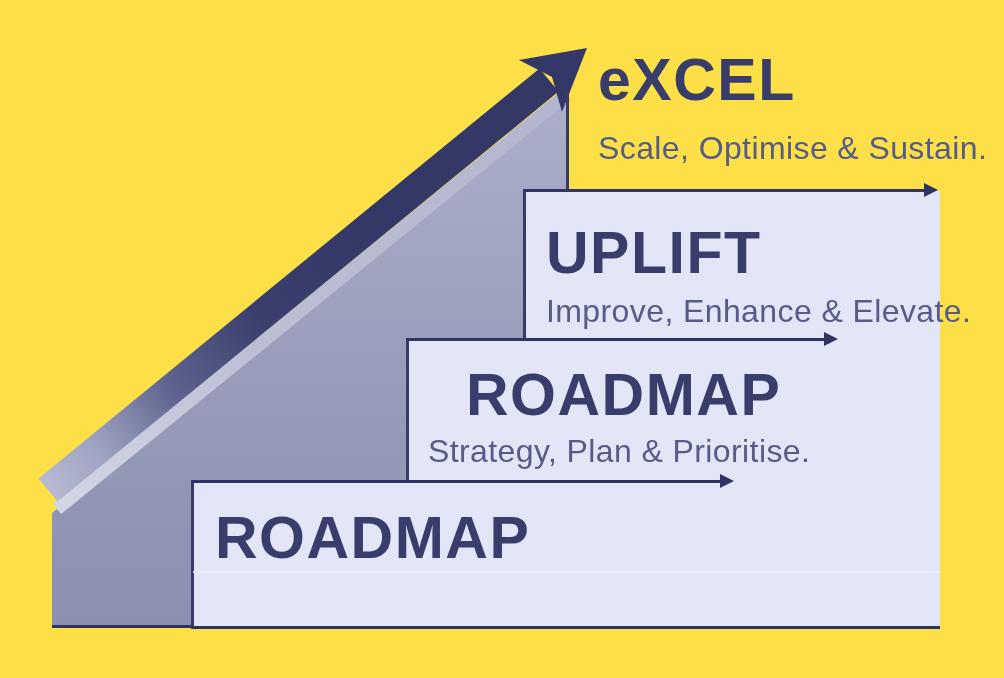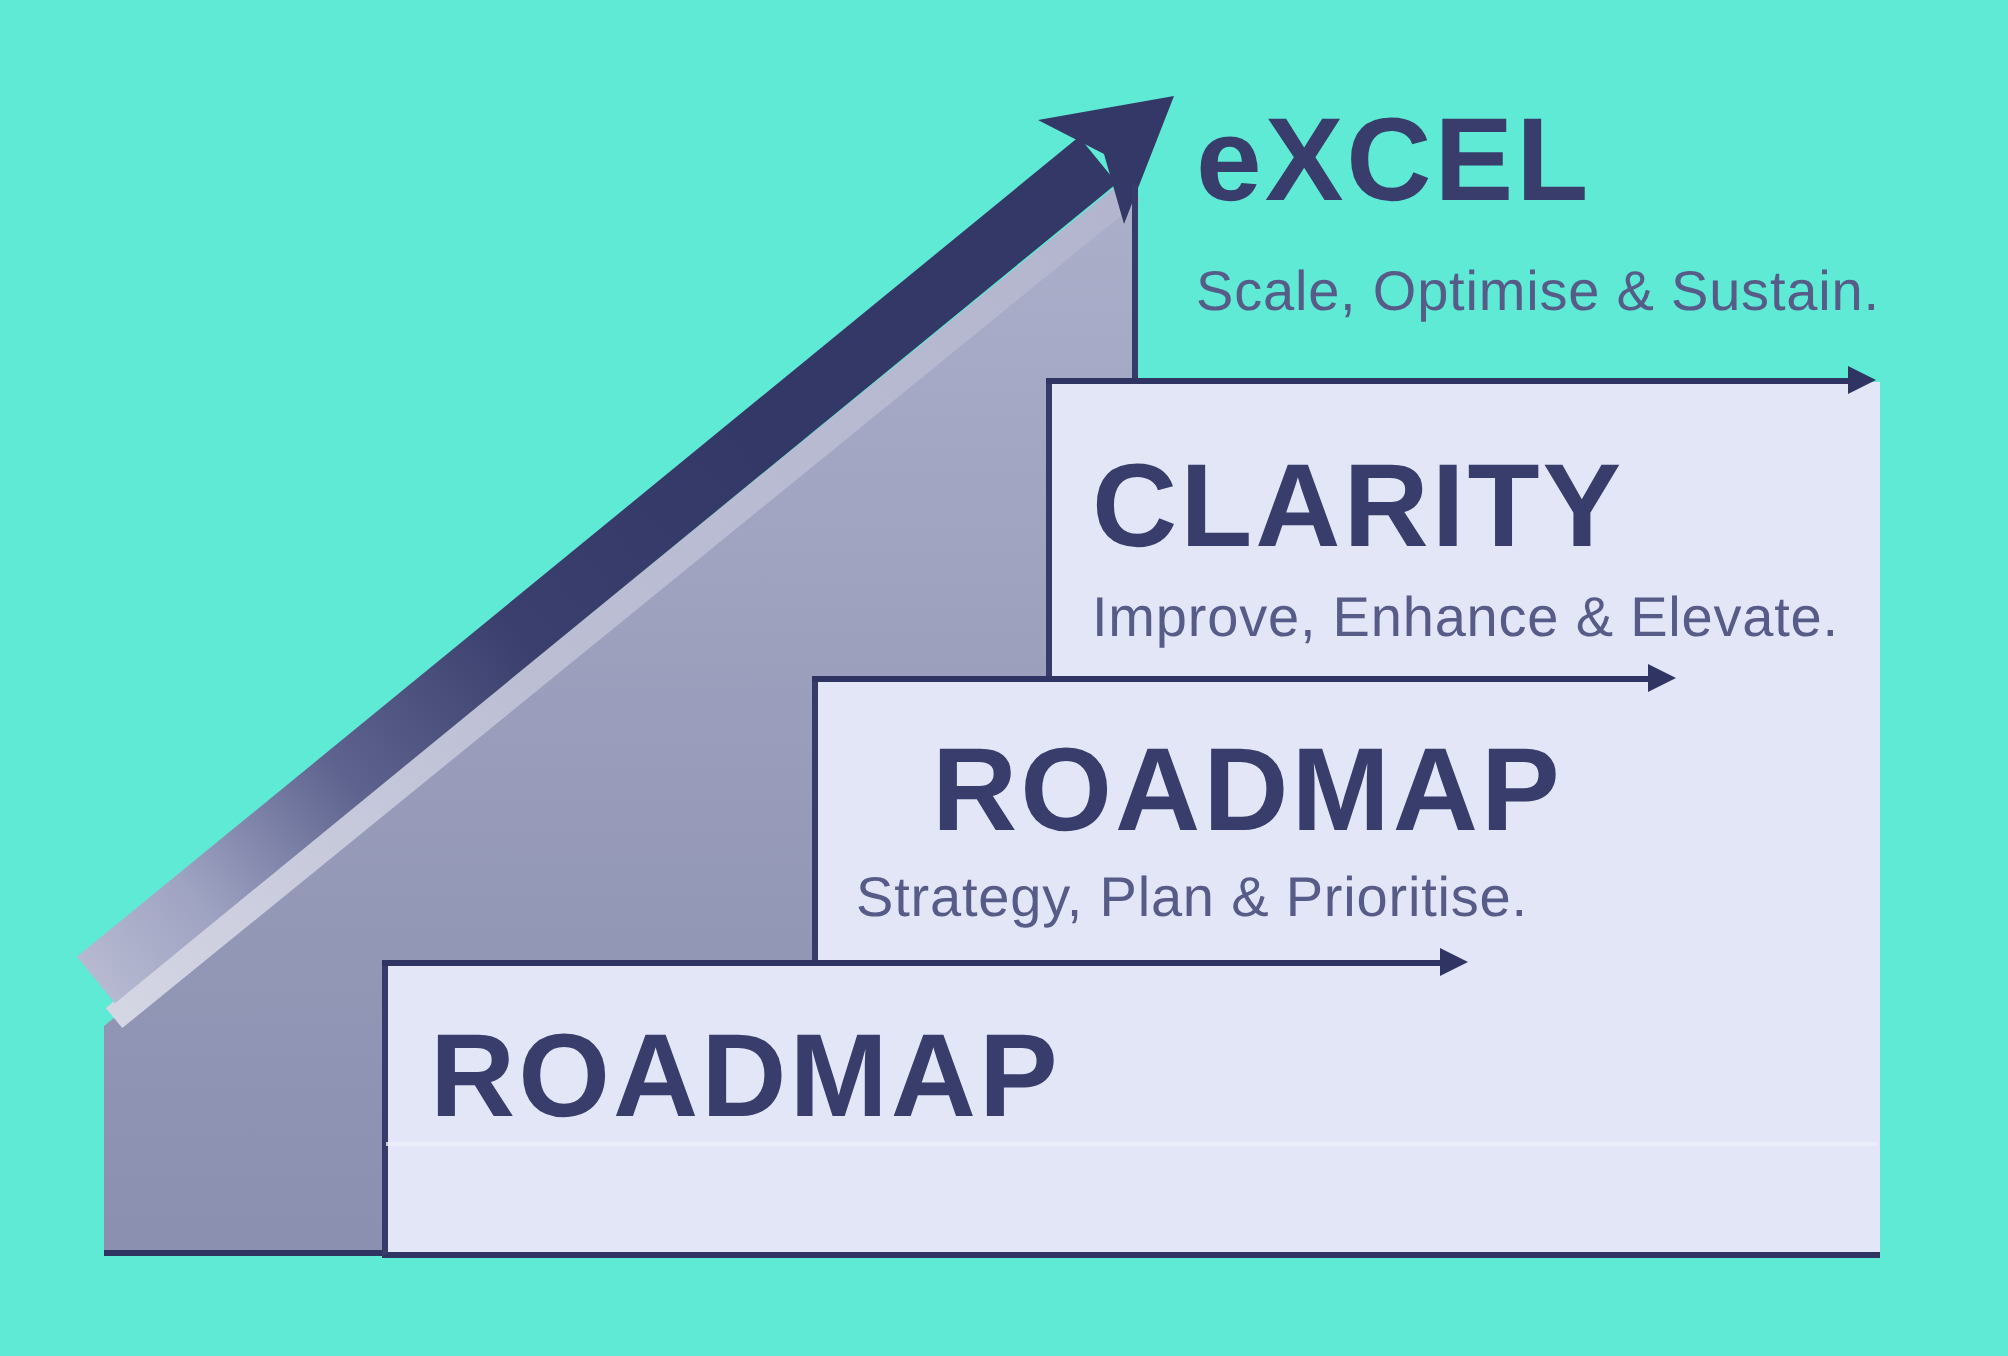--- a/index.html
+++ b/index.html
@@ -1,19 +1,19 @@
 <!DOCTYPE html>
 <html><head>
 <meta charset="utf-8">
 <style>
   html,body{margin:0;padding:0;background:#f0f1fa;}
   .canvas{
     position:relative;
     width:1004px;height:678px;
-    background:#5eead4;
+    background:#fde047;
     overflow:hidden;
     font-family:"Liberation Sans", sans-serif;
   }
   .canvas svg{position:absolute;left:0;top:0;}
   .step-box{
     position:absolute;
     background:#e3e6f7;
     border-left:3px solid #363b6a;
     box-sizing:border-box;
   }
@@ -40,21 +40,21 @@
   .arrow-excel{left:523px;top:189px;width:401px;}
   .arrow-uplift{left:406px;top:338px;width:418px;}
   .arrow-roadmap{left:191px;top:480px;width:529px;}
   .level-title{
     position:absolute;
     font-size:59px;font-weight:bold;letter-spacing:1.5px;line-height:1;
     color:#383d6b;white-space:nowrap;
   }
   .level-tagline{
     position:absolute;
-    font-size:28px;font-weight:400;letter-spacing:.4px;line-height:1;
+    font-size:32px;font-weight:400;letter-spacing:.4px;line-height:1;
     color:#565c87;white-space:nowrap;
   }
   .t-excel{left:598px;top:51px;}
   .s-excel{left:598px;top:132px;}
   .t-uplift{left:546px;top:224px;}
   .s-uplift{left:546px;top:295px;}
   .t-roadmap{left:428px;top:366px;margin-left:38px;}
   .s-roadmap{left:428px;top:435px;}
   .t-clarity{left:215px;top:509px;}
   .s-clarity{left:215px;top:575px;}
@@ -104,21 +104,21 @@
 
   <div class="v-edge edge-excel"></div>
 
   <div class="h-arrow arrow-excel"></div>
   <div class="h-arrow arrow-uplift"></div>
   <div class="h-arrow arrow-roadmap"></div>
 
   <div class="level-title t-excel">eXCEL</div>
   <div class="level-tagline s-excel">Scale, Optimise &amp; Sustain.</div>
 
-  <div class="level-title t-uplift">CLARITY</div>
+  <div class="level-title t-uplift">UPLIFT</div>
   <div class="level-tagline s-uplift">Improve, Enhance &amp; Elevate.</div>
 
   <div class="level-title t-roadmap">ROADMAP</div>
   <div class="level-tagline s-roadmap">Strategy, Plan &amp; Prioritise.</div>
 
   <div class="level-title t-clarity">ROADMAP</div>
 
 </div>
 
 </body></html>

